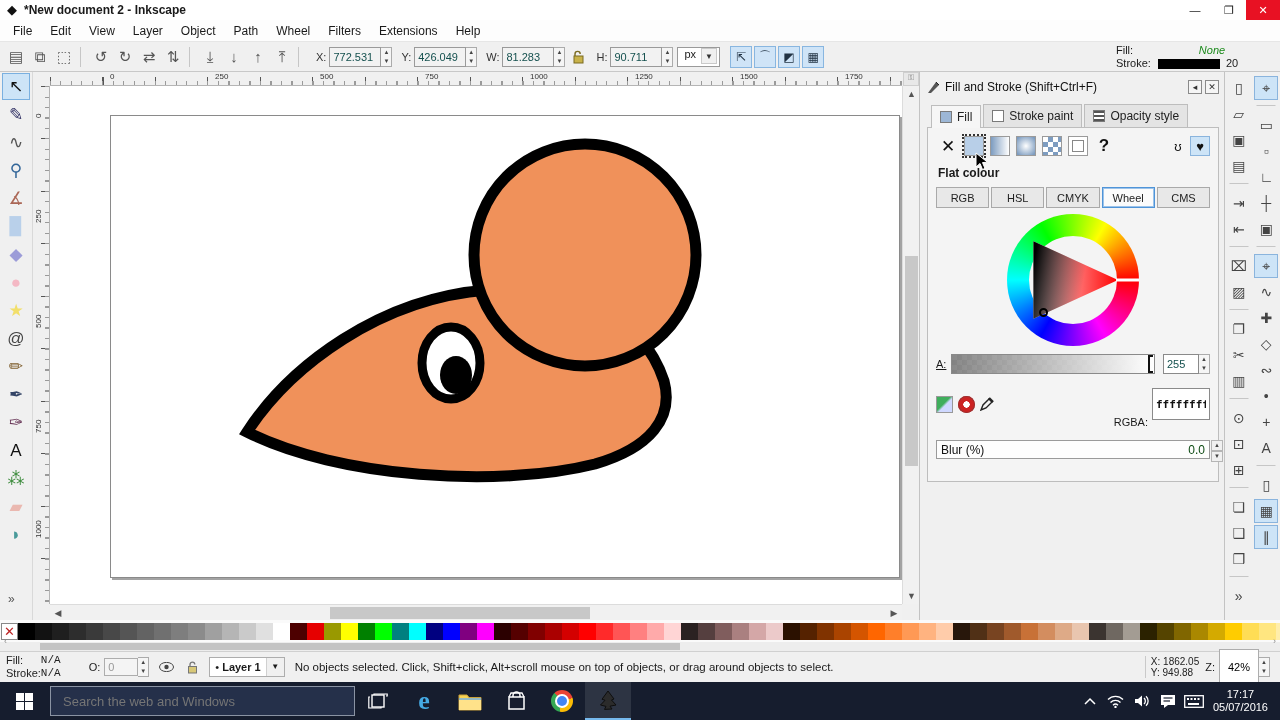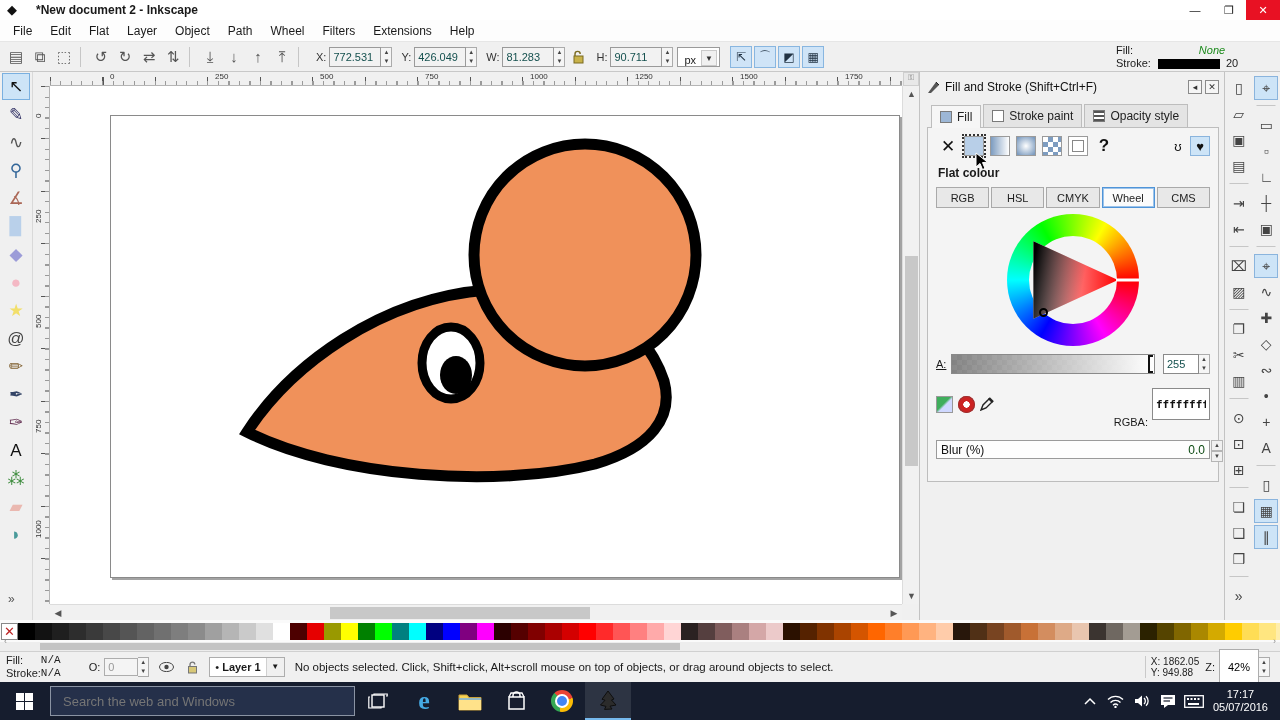--- a/index.html
+++ b/index.html
@@ -4,39 +4,39 @@
 <style>
   * { margin:0; padding:0; box-sizing:border-box; }
   html,body { width:1280px; height:720px; overflow:hidden; }
   body { font-family:"Liberation Sans","DejaVu Sans",sans-serif; font-size:12px; color:#1a1a1a; background:#f0f0f0; }
   .abs { position:absolute; }
   #screen { position:relative; width:1280px; height:720px; background:#f0f0f0; }
 
   
   #titlebar { left:0; top:0; width:1280px; height:20px; background:#ffffff; display:flex; align-items:center; }
   #app-logo { width:16px; height:16px; margin-left:4px; font-size:13px; line-height:16px; text-align:center; color:#111; }
-  #window-title { margin-left:16px; font-weight:bold; font-size:12px; }
+  #window-title { margin-left:4px; font-weight:bold; font-size:12px; }
   #win-controls { position:absolute; right:0; top:0; height:20px; display:flex; }
   .winbtn { width:34px; height:20px; display:flex; align-items:center; justify-content:center; font-size:11px; color:#222; }
   .winbtn.close { background:#e81123; color:#fff; }
 
   
   #menubar { left:0; top:20px; width:1280px; height:22px; background:#fdfdfd; display:flex; align-items:center; padding-left:4px; border-bottom:1px solid #e6e6e6; }
   #menubar .li { padding:3px 9px; font-size:12px; color:#1a1a1a; }
 
   
   #toolbar { left:0; top:42px; width:1280px; height:30px; background:#f0f0f0; border-bottom:1px solid #c8c8c8; display:flex; align-items:center; padding-left:4px; }
   #toolbar .li { width:24px; height:24px; display:flex; align-items:center; justify-content:center; font-size:15px; color:#555; }
   #toolbar .li.sep { width:9px; height:20px; border-left:1px solid #c6c6c6; margin-left:4px; color:transparent; }
   .fieldgrp { display:flex; align-items:center; margin-left:6px; }
   .fieldgrp label { font-size:11px; color:#333; margin:0 3px; }
   .numbox { width:52px; height:20px; border:1px solid #9a9a9a; background:#f2f2f2; font-size:11px; color:#14504e; padding:1px 3px; font-family:"Liberation Sans",sans-serif; }
   .spin { display:flex; flex-direction:column; width:11px; height:20px; border:1px solid #ababab; border-left:none; background:#f5f5f5; }
   .spin span { flex:1; font-size:6px; line-height:9px; text-align:center; color:#444; }
-  #unit-select { display:flex; align-items:flex-end; height:20px; border:1px solid #9a9a9a; background:#fff; margin-left:4px; padding:0 2px 0 6px; font-size:11px; }
+  #unit-select { display:flex; align-items:flex-start; height:20px; border:1px solid #9a9a9a; background:#fff; margin-left:4px; padding:0 2px 0 6px; font-size:11px; }
   #unit-select .chev { width:16px; height:16px; background:#f0f0f0; border:1px solid #c9c9c9; font-size:8px; text-align:center; line-height:15px; margin-left:5px; color:#333; }
   #affect-group { display:flex; margin-left:10px; gap:2px; }
   #affect-group .li { width:22px; height:22px; background:#cfe4f7; border:1px solid #88b6e0; font-size:12px; color:#234; display:flex; align-items:center; justify-content:center; }
   #style-indicator { position:absolute; right:14px; top:44px; width:150px; font-size:11px; line-height:13px; }
   #style-indicator .row { display:flex; align-items:center; }
   #style-indicator .lab { width:42px; color:#1a1a1a; }
   .fill-none { color:#1b8a1b; font-style:italic; flex:1; text-align:center; }
   #stroke-swatch { width:62px; height:10px; background:#000; margin-right:6px; }
 
   
@@ -194,21 +194,21 @@
     <div id="win-controls">
         <div class="winbtn">—</div>
         <div class="winbtn">❐</div>
         <div class="winbtn close">✕</div>
       </div>
   </div>
 
   <div class="abs" id="menubar">
       <div class="li">File</div>
       <div class="li">Edit</div>
-      <div class="li">Flat</div>
+      <div class="li">View</div>
       <div class="li">Layer</div>
       <div class="li">Object</div>
       <div class="li">Path</div>
       <div class="li">Wheel</div>
       <div class="li">Filters</div>
       <div class="li">Extensions</div>
       <div class="li">Help</div>
     </div>
 
   <div class="abs" id="toolbar">

